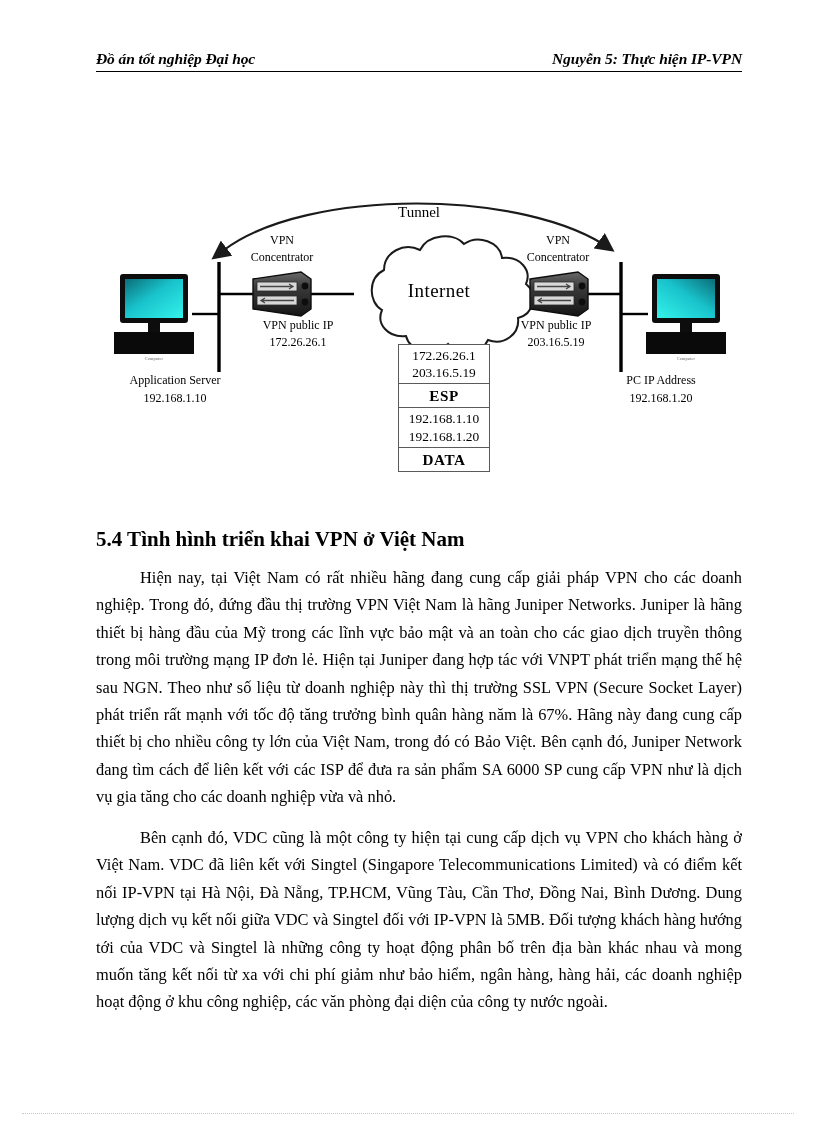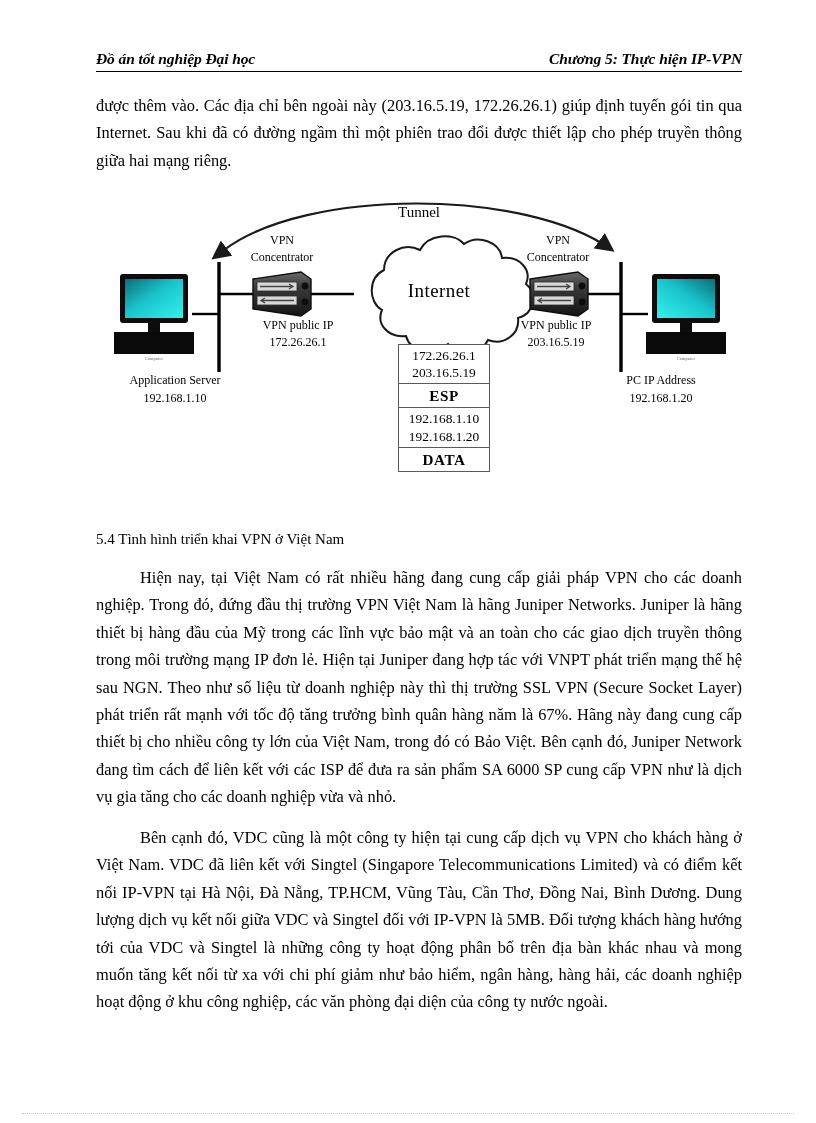--- a/index.html
+++ b/index.html
@@ -69,22 +69,22 @@
   #para-intro { top: 92px; }
   #para-1 { top: 564px; }
   #para-2 { top: 824px; }
 
   
   .section-heading {
     position: absolute;
     left: 96px;
     top: 528px;
     width: 646px;
-    font-weight: normal;
-    font-size: 15px;
+    font-weight: bold;
+    font-size: 21px;
     line-height: 22px;
   }
 
   
   .figure {
     position: absolute;
     left: 96px;
     top: 182px;
     width: 646px;
     height: 340px;
@@ -180,28 +180,25 @@
   }
 </style>
 </head>
 <body>
 
 <div class="page">
 
   <div class="header">
     <div class="header-row">
       <span class="header-left">Đồ án tốt nghiệp Đại học</span>
-      <span class="header-right">Chương 5: Thực hiện IP-VPN</span>
+      <span class="header-right">Nguyễn 5: Thực hiện IP-VPN</span>
     </div>
     <div class="header-rule"></div>
   </div>
 
-  <div class="body-block" id="para-intro">
-    <p>được thêm vào. Các địa chỉ bên ngoài này (203.16.5.19, 172.26.26.1) giúp định tuyến gói tin qua Internet. Sau khi đã có đường ngầm thì một phiên trao đổi được thiết lập cho phép truyền thông giữa hai mạng riêng.</p>
-  </div>
 
   <div class="figure">
 
     <svg class="fig-canvas" viewBox="0 0 646 300">
       <defs>
         <linearGradient id="scrL" x1="0" y1="0" x2="1" y2="1">
           <stop offset="0%" stop-color="#0b6d78"></stop>
           <stop offset="45%" stop-color="#19c3cc"></stop>
           <stop offset="100%" stop-color="#34f2ea"></stop>
         </linearGradient>

